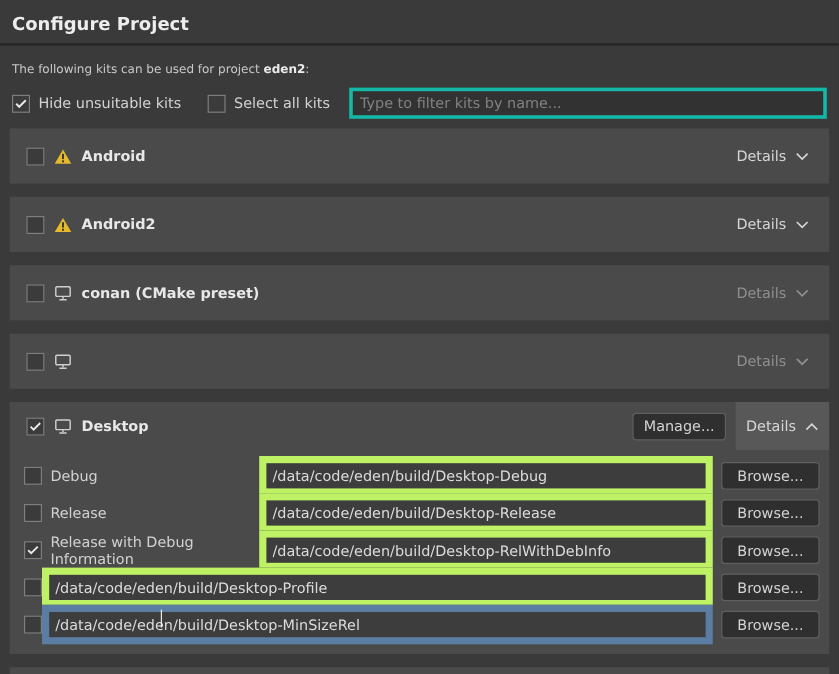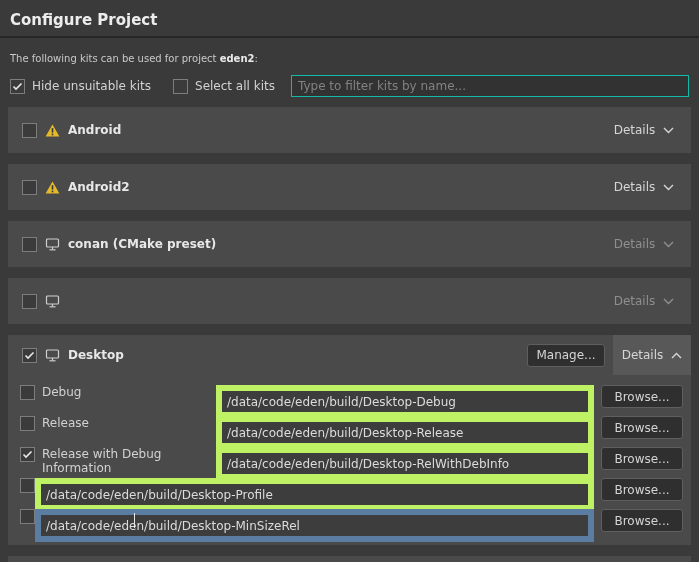--- a/index.html
+++ b/index.html
@@ -23,21 +23,21 @@
   .cb-label{display:inline-flex;align-items:flex-start;gap:7px;cursor:default;color:#d2d2d2;}
   .cb{
     width:13px;height:13px;flex:0 0 13px;
     border:1px solid #7d7d7d;background:#3b3b3b;
     display:inline-flex;align-items:center;justify-content:center;
   }
   .cb svg{display:block;}
   .gap1{width:22px;}
   .filter-input{
     flex:1;margin-left:16px;height:20px;
-    background:#323232;border:1px solid #14b8a6;
+    background:#323232;border:3px solid #14b8a6;
     color:#dcdcdc;padding:0 6px;font:12px "DejaVu Sans","Liberation Sans",sans-serif;
     outline:none;
   }
   .filter-input::placeholder{color:#828282;}
   .kits{margin:9px 8px 0 8px;}
   .kit-panel{background:#4a4a4a;margin-bottom:11px;}
   .kit-header{
     height:46px;display:flex;align-items:center;
     padding:0 8px 0 14px;
   }
@@ -54,21 +54,21 @@
   .details-btn.dim{color:#8f8f8f;}
   .details-btn.dim svg polyline{stroke:#8f8f8f;}
   .details-btn.open{background:#585858;}
   .push-btn{
     background:#2f2f2f;border:1px solid #5f5f5f;border-radius:3px;
     color:#d4d4d4;font:12px "DejaVu Sans","Liberation Sans",sans-serif;
     height:23px;padding:0 12px;cursor:default;
   }
   .manage-btn{margin-right:8px;width:78px;padding:0;}
   .config-rows{padding:10px 8px 13px 12px;}
-  .config-row{display:flex;height:23px;margin-bottom:8px;}
+  .config-row{display:flex;align-items:center;height:23px;margin-bottom:8px;}
   .config-row:last-child{margin-bottom:0;}
   .config-label{margin-left:7px;width:174px;flex:0 0 174px;color:#d2d2d2;}
   .input-wrap{flex:1;position:relative;display:flex;}
   .path-input{
     flex:1;height:21px;background:#3d3d3d;border:6px solid #bef264;
     color:#dcdcdc;padding:0 5px;font:12px "DejaVu Sans","Liberation Sans",sans-serif;
     outline:none;
   }
   .path-input.focused{border-color:#5a7da1;}
   .caret{

